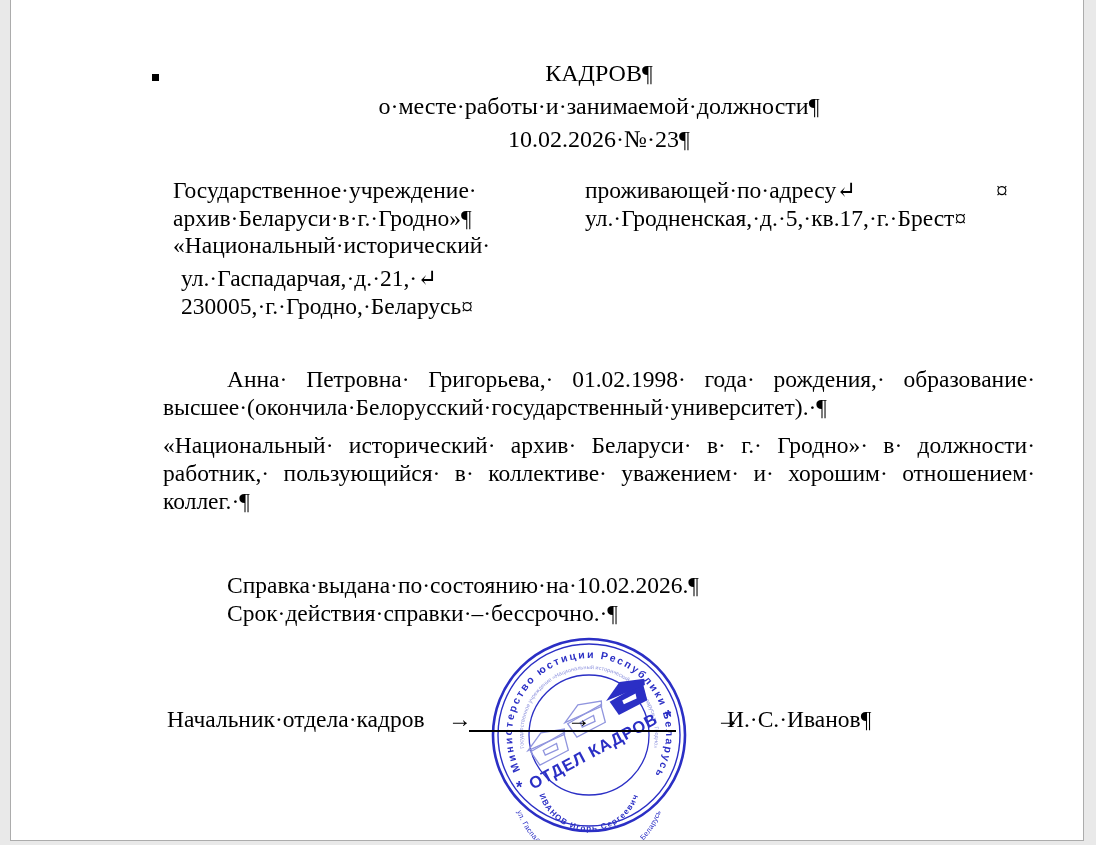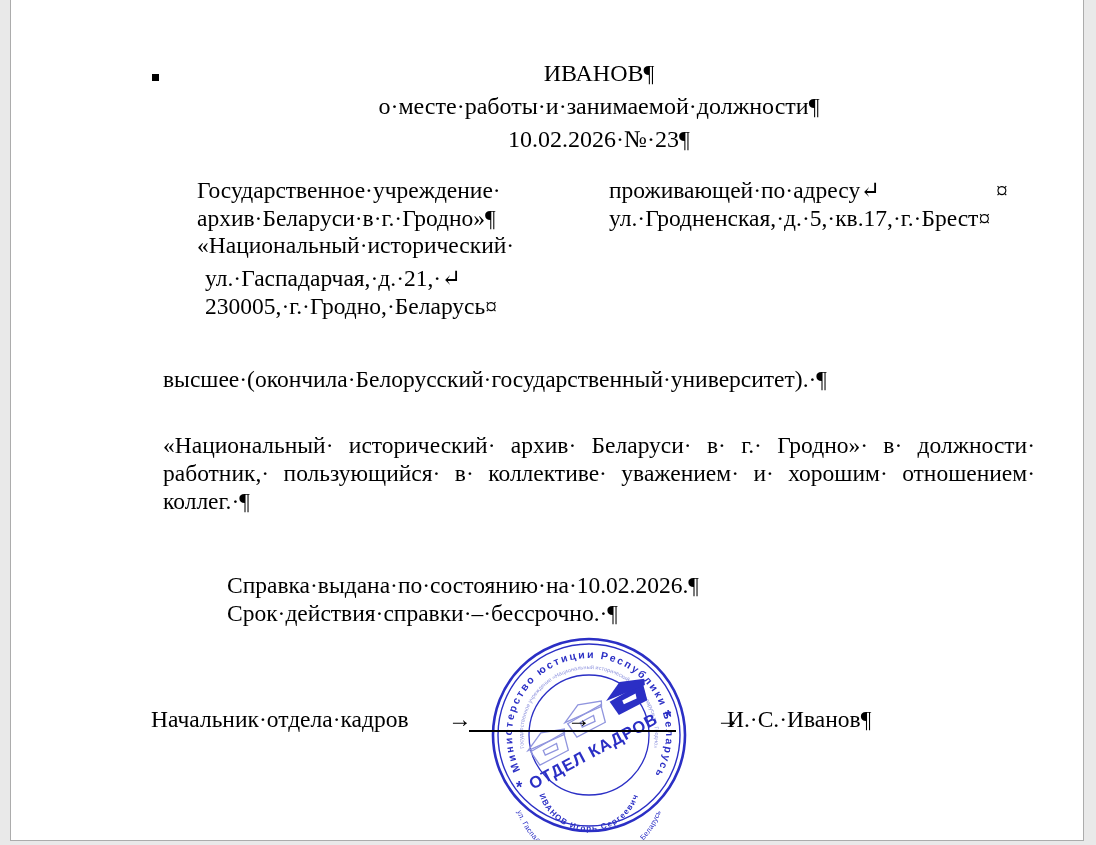--- a/index.html
+++ b/index.html
@@ -19,32 +19,32 @@
     border-left:1px solid var(--page-edge);
     border-right:1px solid var(--page-edge);
     border-bottom:1px solid var(--page-edge);
   }
   .abs{position:absolute;}
   .nw{white-space:nowrap;}
   .just{text-align:justify;text-align-last:justify;}
   .indent{padding-left:64px;}
   .bullet-square{width:7px;height:7px;background:#000;}
   .title-block{left:152px;top:57px;width:872px;text-align:center;line-height:33px;font-size:24px;}
-  .cell{line-height:27.5px;margin-left:24px;}
+  .cell{line-height:27.5px;}
   .cell-left{left:162px;top:177px;width:420px;}
   .cell-left-addr{left:170px;top:265px;width:420px;}
   .cell-right{left:574px;top:177px;width:440px;}
   .row-end{left:985px;top:177px;line-height:27.5px;}
   .para{width:872px;line-height:28px;}
   .para1{left:152px;top:365px;}
   .para2{left:152px;top:431px;}
   .issued{left:152px;top:571px;width:872px;line-height:28px;}
   .validity{left:152px;top:599px;width:872px;line-height:28px;}
   .sig{line-height:28px;}
-  .sig-label{left:140px;top:705px;}
+  .sig-label{left:156px;top:705px;}
   .tab1{left:437px;top:705px;}
   .tab2{left:556px;top:705px;}
   .tab3{left:705px;top:705px;}
   .sig-name{left:716px;top:705px;}
   .sig-rule{left:458px;top:706px;width:207px;height:24px;border-bottom:2px solid #000;}
   .stamp{left:473px;top:630px;width:210px;height:210px;}
   .stamp .ring{fill:none;stroke:var(--stamp-blue);}
   .stamp .t-outer{fill:var(--stamp-blue);font-family:"Liberation Sans","DejaVu Sans",sans-serif;font-weight:bold;font-size:10.5px;letter-spacing:2px;}
   .stamp .t-bottom{fill:var(--stamp-blue);font-family:"Liberation Sans","DejaVu Sans",sans-serif;font-size:7.3px;letter-spacing:0.3px;}
   .stamp .t-tiny{fill:var(--stamp-light);font-family:"Liberation Sans","DejaVu Sans",sans-serif;font-size:5.6px;}
@@ -56,41 +56,42 @@
   .stamp .box-line{fill:none;stroke:var(--stamp-light);stroke-width:1.3px;}
 </style>
 </head>
 <body>
 
 <div class="page">
 
   <div class="abs bullet-square" style="left:141px;top:74px;"></div>
 
   <div class="abs title-block">
-    <div class="nw">ИВАНОВ¶</div>
+    <div class="nw">КАДРОВ¶</div>
     <div class="nw">о·месте·работы·и·занимаемой·должности¶</div>
     <div class="nw">10.02.2026·№·23¶</div>
   </div>
 
   <div class="abs cell cell-left">
     <div class="nw">Государственное·учреждение·</div>
     <div class="nw">архив·Беларуси·в·г.·Гродно»¶</div>
     <div class="nw">«Национальный·исторический·</div>
   </div>
   <div class="abs cell cell-left-addr">
     <div class="nw">ул.·Гаспадарчая,·д.·21,·↵</div>
     <div class="nw">230005,·г.·Гродно,·Беларусь¤</div>
   </div>
   <div class="abs cell cell-right">
     <div class="nw">проживающей·по·адресу↵</div>
     <div class="nw">ул.·Гродненская,·д.·5,·кв.17,·г.·Брест¤</div>
   </div>
   <div class="abs row-end">¤</div>
 
   <div class="abs para para1">
+    <div class="just indent">Анна· Петровна· Григорьева,· 01.02.1998· года· рождения,· образование·</div>
     <div class="nw">высшее·(окончила·Белорусский·государственный·университет).·¶</div>
   </div>
 
   <div class="abs para para2">
     <div class="just">«Национальный· исторический· архив· Беларуси· в· г.· Гродно»· в· должности·</div>
     <div class="just">работник,· пользующийся· в· коллективе· уважением· и· хорошим· отношением·</div>
     <div class="nw">коллег.·¶</div>
   </div>
 
   <div class="abs issued nw indent">Справка·выдана·по·состоянию·на·10.02.2026.¶</div>

